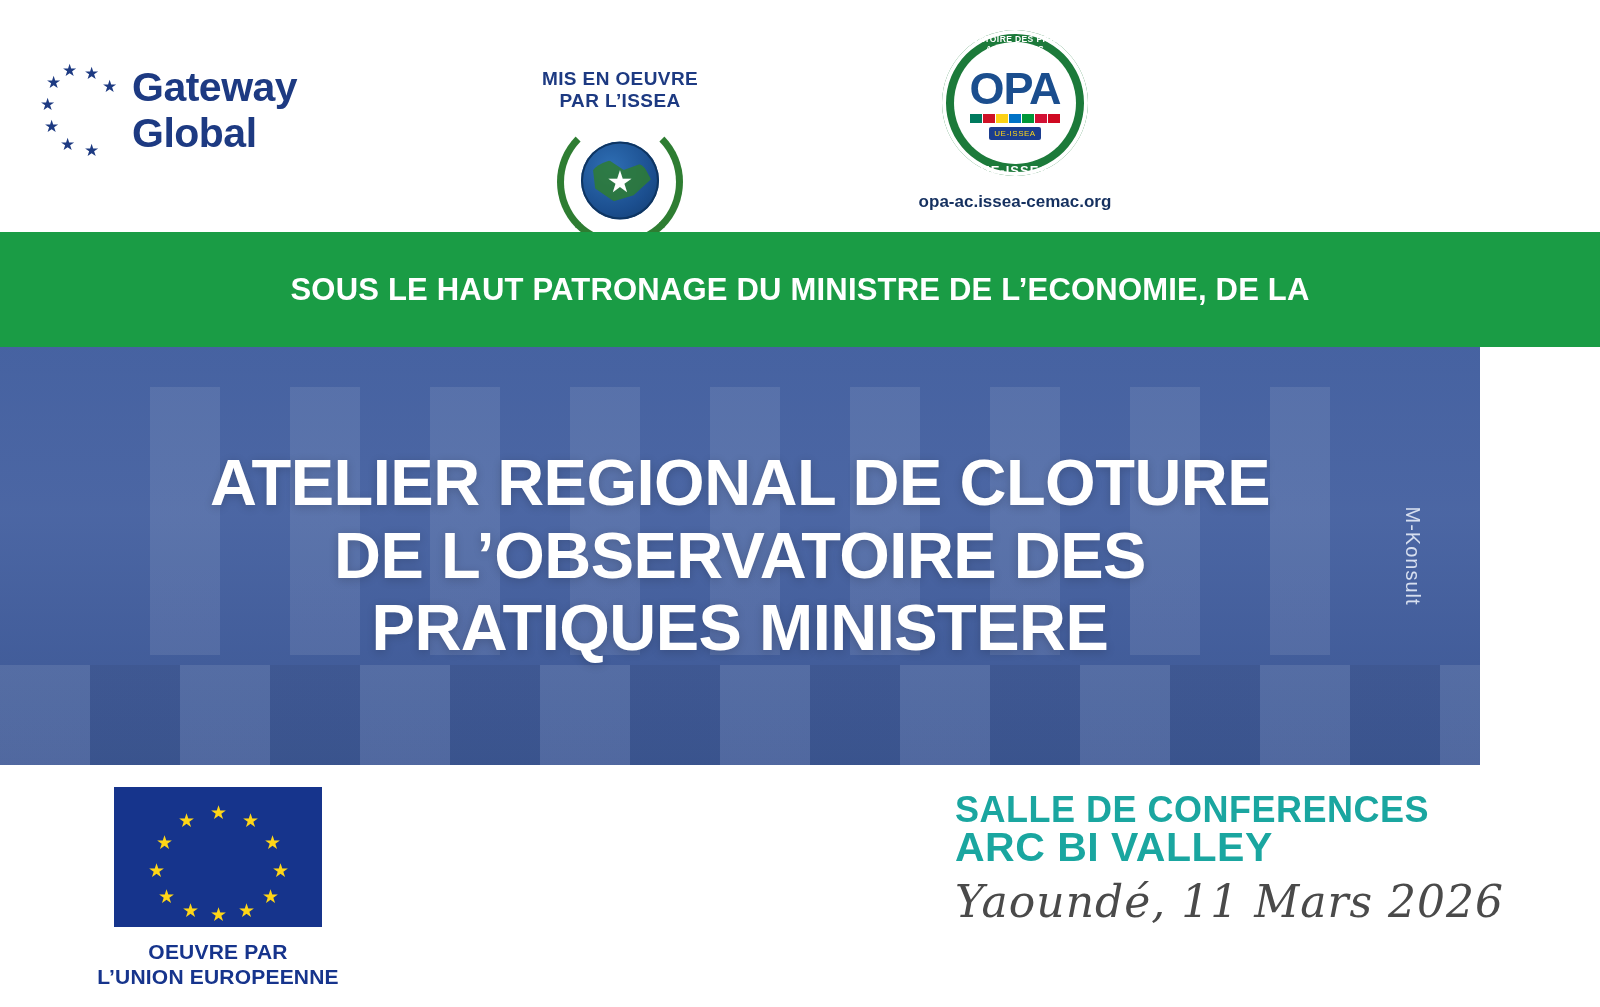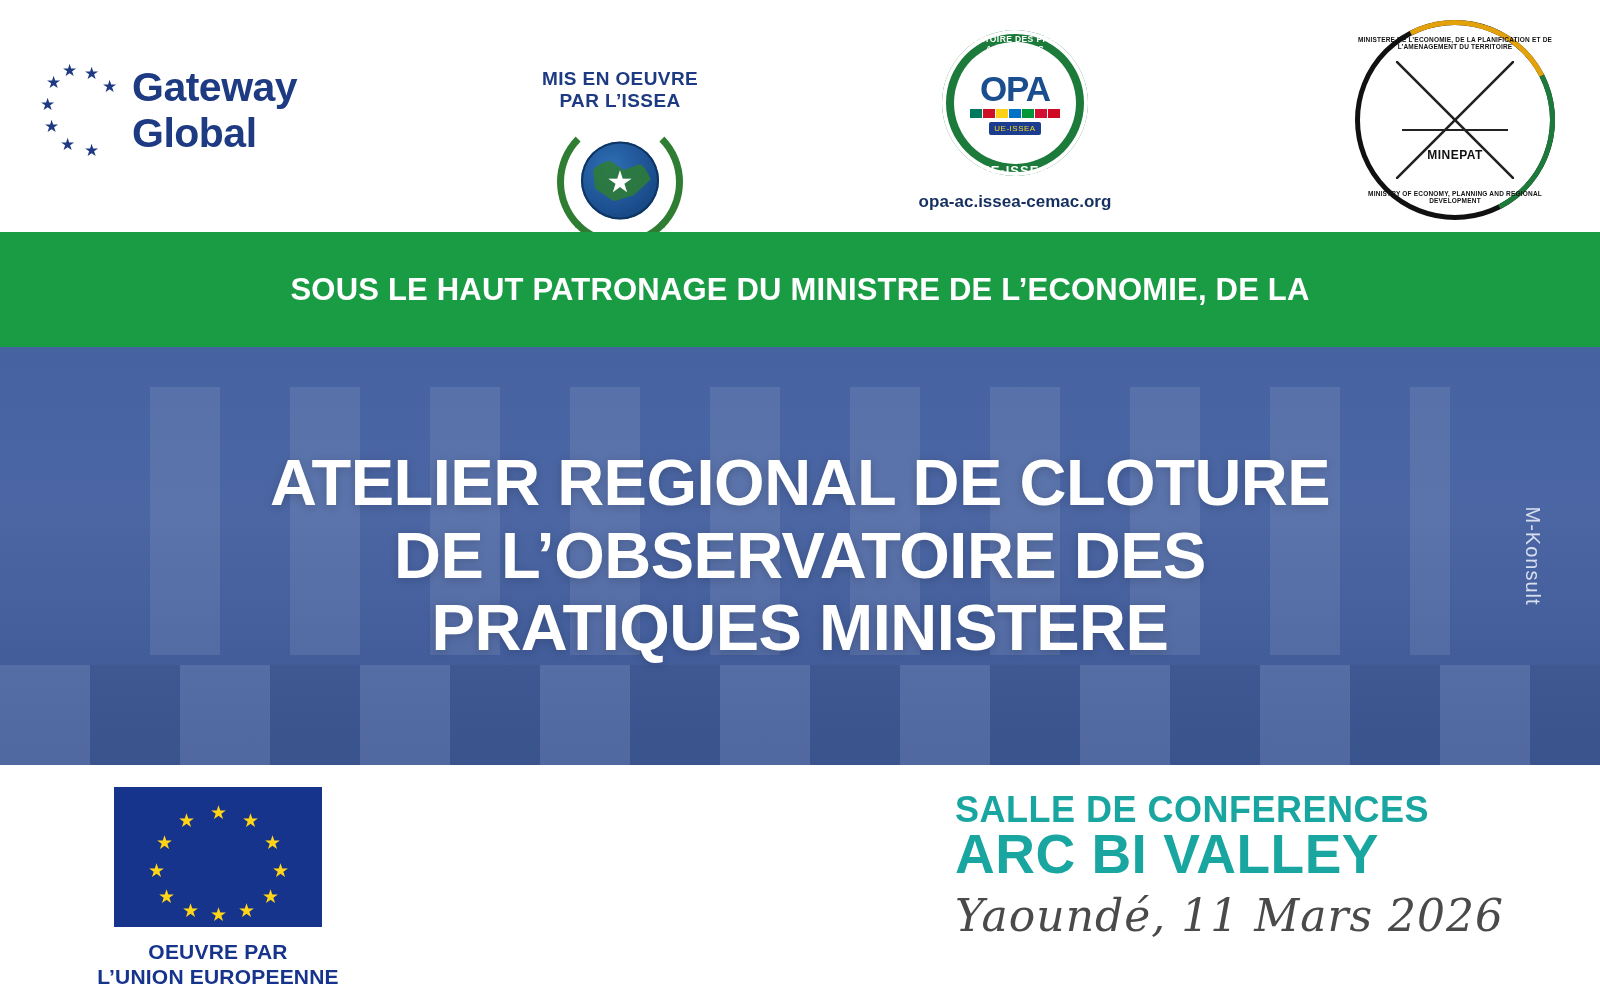--- a/index.html
+++ b/index.html
@@ -88,21 +88,21 @@
   .opa-inner {
     position: absolute; left: 24px; top: 12px; width: 122px; height: 122px;
     border-radius: 50%; background: #ffffff;
     display: flex; flex-direction: column; align-items: center; justify-content: center;
   }
   .opa-arc-top {
     position: absolute; left: 0; top: 4px; width: 170px; text-align: center;
     color: #ffffff; font-size: 8.5px; font-weight: bold; letter-spacing: .4px;
   }
   .opa-word {
-    color: #1b4e8e; font-weight: bold; font-size: 35px; line-height: 1;
+    color: #1b4e8e; font-weight: bold; font-size: 45px; line-height: 1;
     letter-spacing: -1px;
   }
   .opa-flags {
     display: flex; gap: 1px; margin-top: 3px;
   }
   .opa-flags i { display: block; width: 12px; height: 9px; }
   .opa-ue {
     margin-top: 4px; background: #1b3d8f; color: #ffd617;
     font-size: 8px; padding: 2px 5px; border-radius: 2px; letter-spacing: .5px;
   }
@@ -163,21 +163,21 @@
   }
   .green-band h2 {
     color: #ffffff; text-align: right;
     font-size: 31px; font-weight: bold; line-height: 1.22;
     letter-spacing: .2px;
   }
 
   
   .blue-band {
     position: absolute; top: 347px; left: 0;
-    width: 1600px; height: 418px;
+    width: 1480px; height: 418px;
     background: #3c5ca8;
     overflow: hidden;
   }
   .bg-building {
     position: absolute; inset: 0;
     background:
       linear-gradient(rgba(48,78,150,.80), rgba(48,78,150,.80)),
       linear-gradient(to bottom, #9fb4cf 0%, #b9c7da 40%, #8f9db0 72%, #6f7d90 100%);
   }
   .bg-building::before {
@@ -225,21 +225,21 @@
     margin-top: 12px; color: #16348c; font-weight: bold; font-size: 21px; line-height: 1.2;
     letter-spacing: .2px;
   }
   .venue {
     position: absolute; right: 96px; top: 24px; 
   }
   .venue-l1 {
     color: #1aa6a0; font-weight: bold; font-size: 36px; letter-spacing: .5px;
   }
   .venue-l2 {
-    color: #1aa6a0; font-weight: bold; font-size: 55px; line-height: 1.0; letter-spacing: .5px;
+    color: #1aa6a0; font-weight: bold; font-size: 41px; line-height: 1.0; letter-spacing: .5px;
     margin-top: -4px;
   }
   .venue-date {
     margin-top: 8px; color: #4a4a4a; font-size: 44px;
     font-family: "DejaVu Serif", serif; font-style: italic; letter-spacing: 1px;
   }
 </style>
 </head>
 <body>
 
@@ -291,29 +291,20 @@
               <i style="background:#d21034"></i>
             <i style="background:#cf0921"></i>
           </div>
           <div class="opa-ue">UE-ISSEA</div>
         </div>
         <div class="opa-bottom">UE-ISSEA</div>
       </div>
       <div class="opa-url">opa-ac.issea-cemac.org</div>
     </div>
 
-    <div class="minepat">
-      <div class="minepat-ring"></div>
-      <div class="minepat-text-top">MINISTERE DE L’ECONOMIE, DE LA PLANIFICATION ET DE L’AMENAGEMENT DU TERRITOIRE</div>
-      <div class="minepat-core">
-        <div class="minepat-tower"></div>
-      </div>
-      <div class="minepat-label">MINEPAT</div>
-      <div class="minepat-text-bottom">MINISTRY OF ECONOMY, PLANNING AND REGIONAL DEVELOPMENT</div>
-    </div>
   </div>
 
   <div class="green-band">
     <h2>
       <span>SOUS LE HAUT PATRONAGE DU MINISTRE DE L’ECONOMIE, DE LA</span><br>
     </h2>
   </div>
 
   <div class="blue-band">
     <div class="bg-building"></div>

